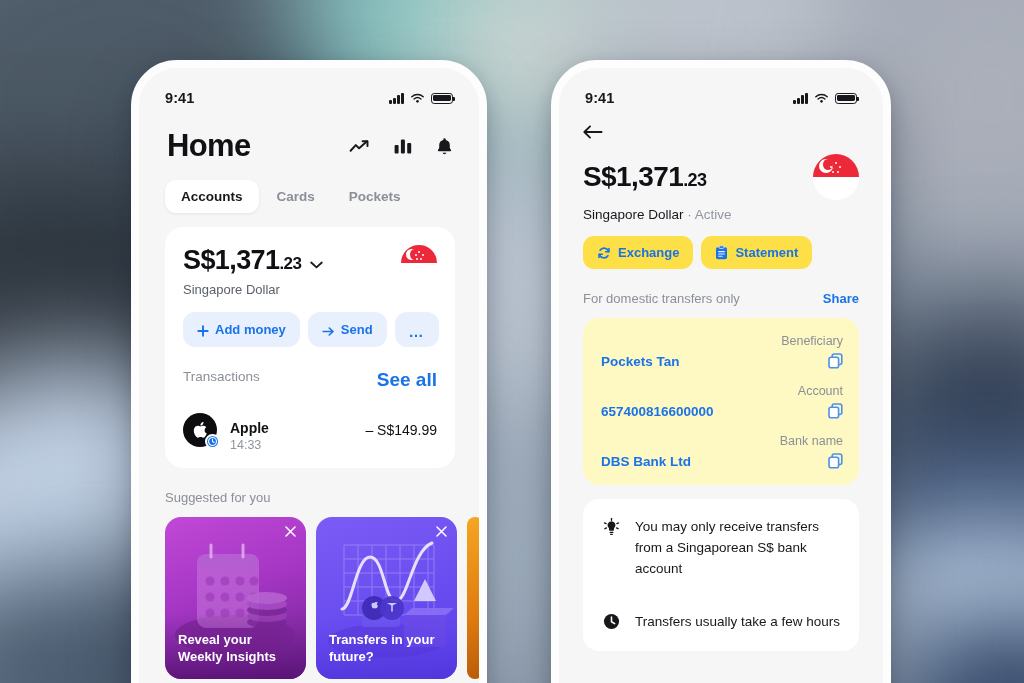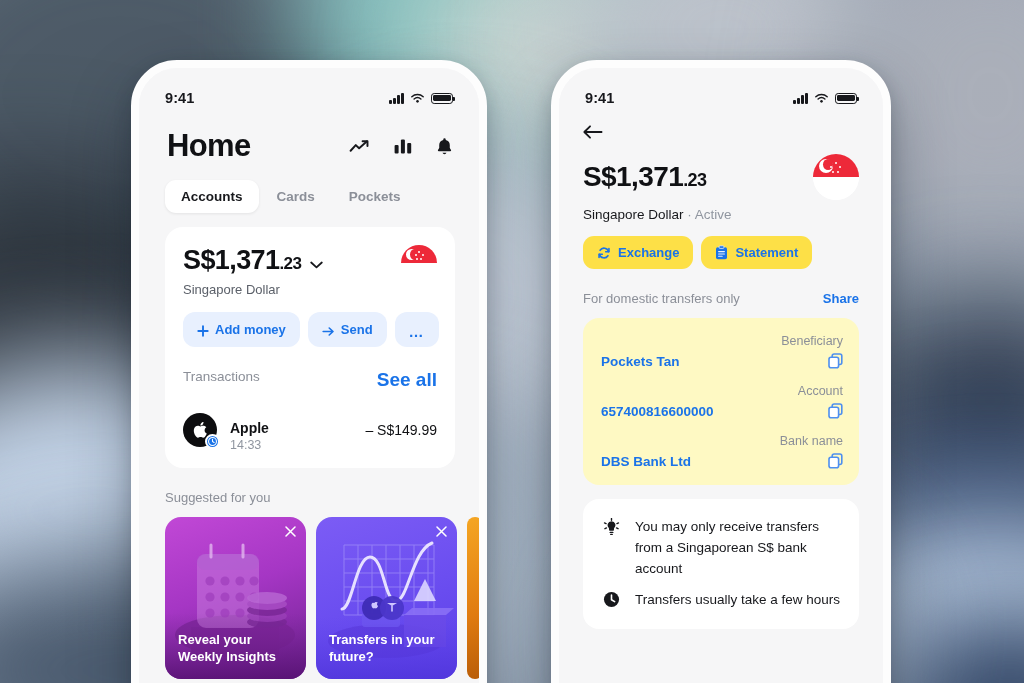--- a/index.html
+++ b/index.html
@@ -180,21 +180,21 @@
 
   .r-card { margin: 12px 24px 0 24px; background: #fef9c3; border-radius: 16px; padding: 16px 16px 16px 18px; text-align: right; }
   .field { margin-bottom: 15px; }
   .field:last-child { margin-bottom: 0; }
   .field-lbl { font-size: 12.5px; color: #8b8f98; }
   .field-row { display: flex; align-items: center; justify-content: space-between; margin-top: 5px; }
   .field-val { font-size: 13.5px; color: #1a73e8; font-weight: 700; }
 
   .info-card { margin: 14px 24px 0 24px; background: #fff; border-radius: 16px; padding: 18px 16px 18px 18px; }
   .info-row { display: flex; gap: 14px; align-items: flex-start; }
-  .info-row + .info-row { margin-top: 10px; }
+  .info-row + .info-row { margin-top: 32px; }
   .info-ic { width: 20px; flex: none; display: flex; justify-content: center; padding-top: 1px; }
   .info-tx { font-size: 13.5px; color: #17181c; line-height: 1.55; }
 </style>
 </head>
 <body>
 
 <div class="bg">
   <div class="bg-blob b1"></div>
   <div class="bg-blob b2"></div>
   <div class="bg-blob b3"></div>

